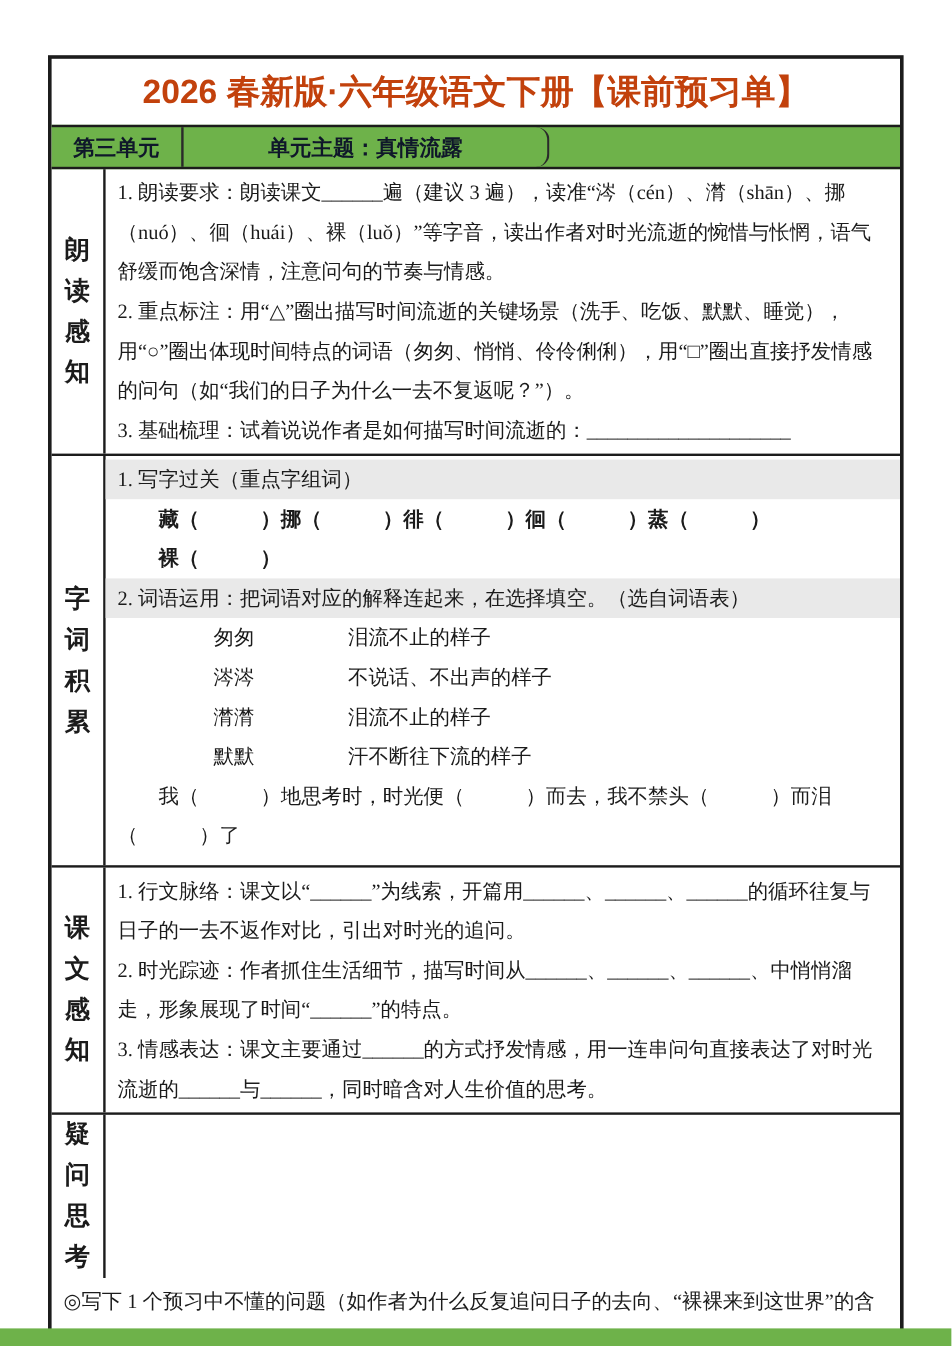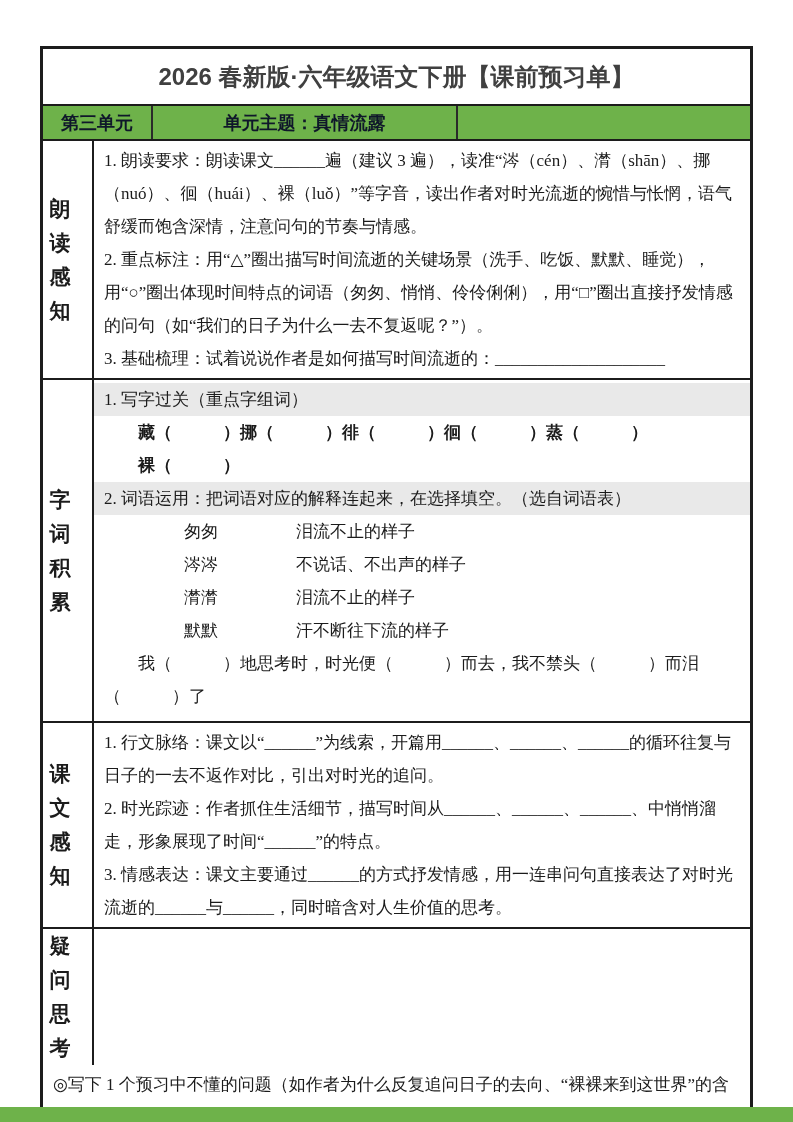--- a/index.html
+++ b/index.html
@@ -9,41 +9,41 @@
     color:#1b1b1b;overflow:hidden;
   }
   .sheet{
     position:absolute;left:40px;top:46px;width:713px;
     border:3px solid #1c1c1c;box-sizing:border-box;background:#fff;
   }
   
   .title-bar{
     height:55px;display:flex;align-items:center;justify-content:center;
     font-family:"Liberation Sans","DejaVu Sans",sans-serif;
-    font-weight:bold;font-size:24px;color:#404040;white-space:nowrap;
+    font-weight:bold;font-size:28px;color:#c2410c;white-space:nowrap;
     letter-spacing:0px;
   }
   
   .unit-row{
     display:flex;height:33px;background:#6eb24a;
     border-top:2px solid #1c1c1c;border-bottom:2px solid #1c1c1c;
     font-family:"Liberation Sans","DejaVu Sans",sans-serif;
     font-weight:bold;font-size:18px;color:#0f172a;
   }
   .unit-cell{display:flex;align-items:center;justify-content:center;box-sizing:border-box;}
   .unit-cell.c1{width:110px;border-right:2px solid #2a2a2a;}
-  .unit-cell.c2{width:305px;border-right:2px solid #2a2a2a;}
+  .unit-cell.c2{width:305px;border-right:2px solid #2a2a2a;border-radius:11px;}
   .unit-cell.c3{flex:1;}
   
   .trow{display:flex;border-bottom:2px solid #1c1c1c;box-sizing:border-box;}
   .trow:last-child{border-bottom:none;flex-direction:column;}
   .row-label{
     width:45px;box-sizing:border-box;border-right:2px solid #1c1c1c;
-    display:flex;align-items:center;justify-content:flex-start;
-    font-weight:bold;font-size:21px;margin-left:6px;
+    display:flex;align-items:center;justify-content:center;
+    font-weight:bold;font-size:21px;
   }
   .row-label span{
     display:block;width:22px;word-break:break-all;line-height:34px;text-align:center;
     font-family:"Liberation Sans","DejaVu Sans",sans-serif;
   }
   .row-content{
     flex:1;box-sizing:border-box;padding:3px 12px 3px 10px;
     font-size:17px;line-height:33px;
   }
   .r-reading{min-height:231px;}

